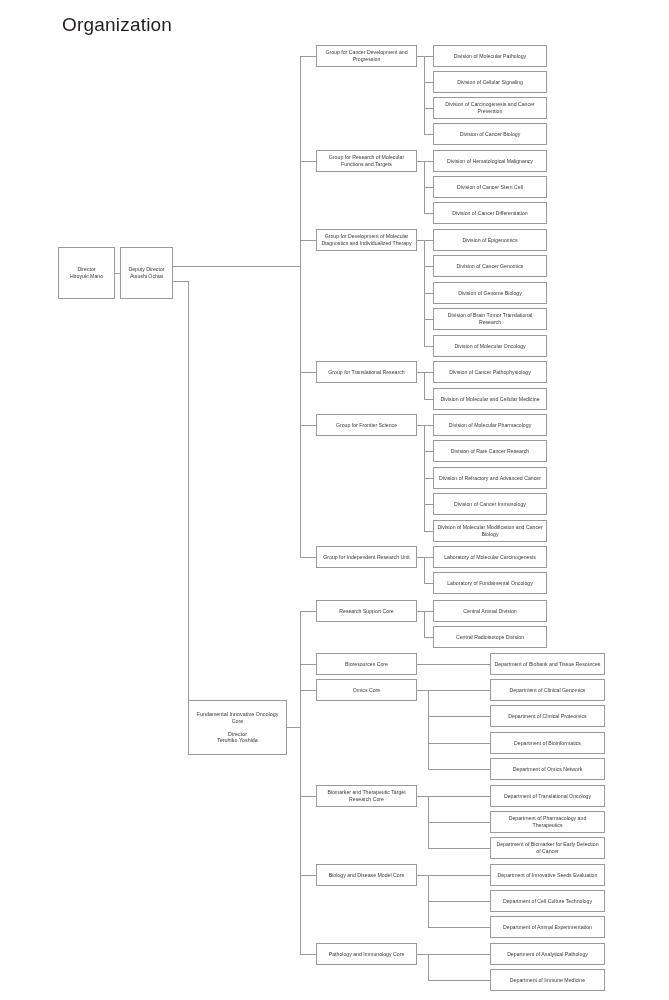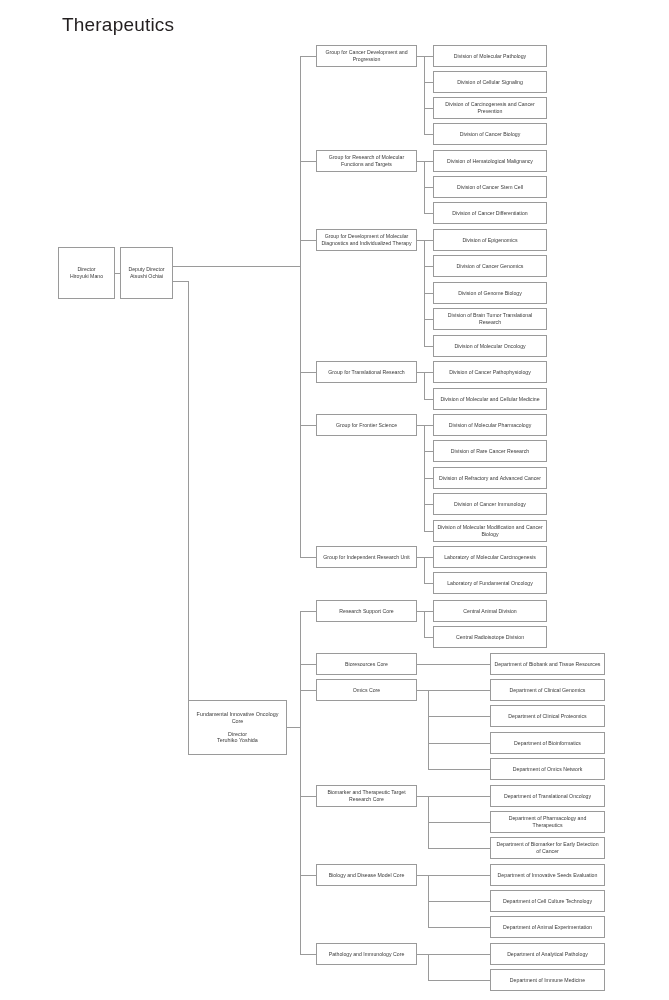--- a/index.html
+++ b/index.html
@@ -47,21 +47,21 @@
   
   .ln{position:absolute;background:#9a9a9a;}
   .ln.h{height:1px;}
   .ln.v{width:1px;}
 </style>
 </head>
 <body>
 
 <div id="chart">
 
-  <div class="title">Therapeutics</div>
+  <div class="title">Organization</div>
 
   <div class="node lvl-dir" style="left:58px;top:247px;width:57px;height:52px;">
     <span>
       <span>Director</span>
       <span>Hiroyuki Mano</span>
     </span>
   </div>
 
   <div class="node lvl-dir" style="left:120px;top:247px;width:53px;height:52px;">
     <span>

